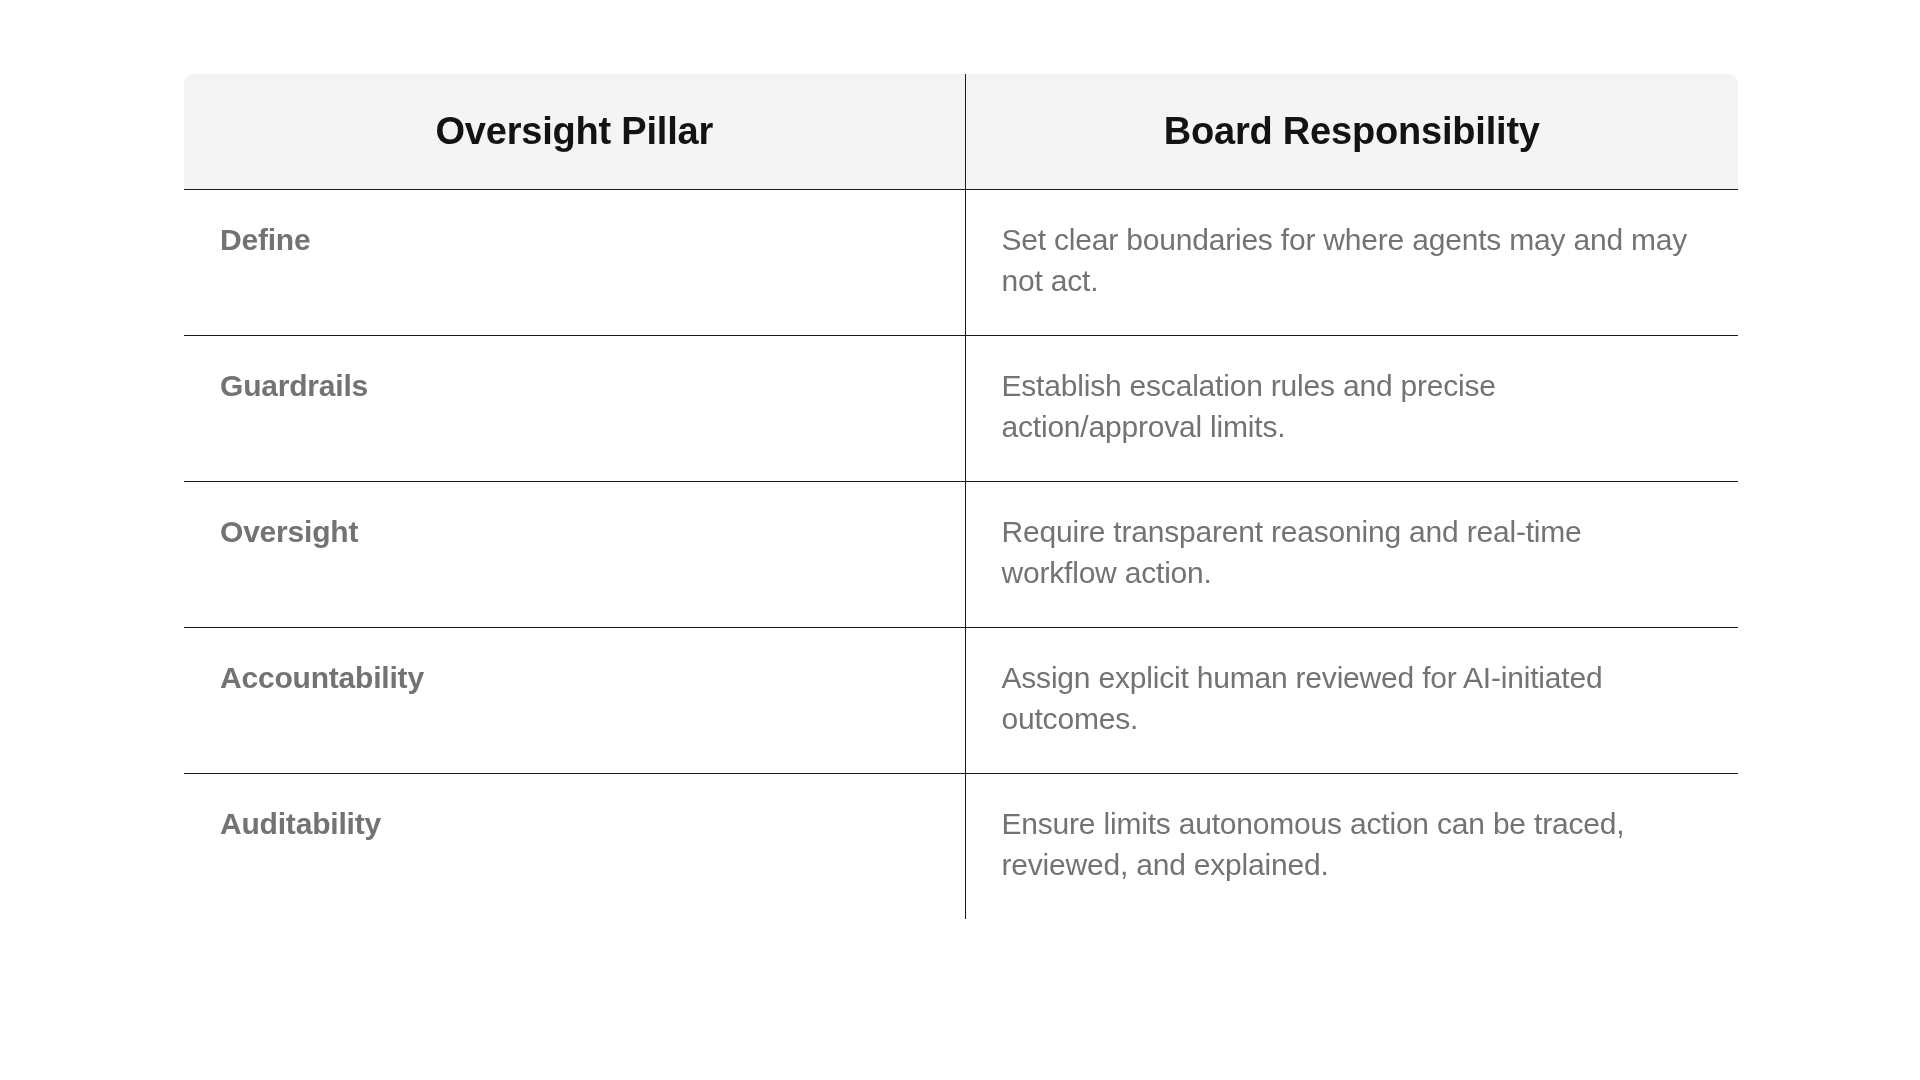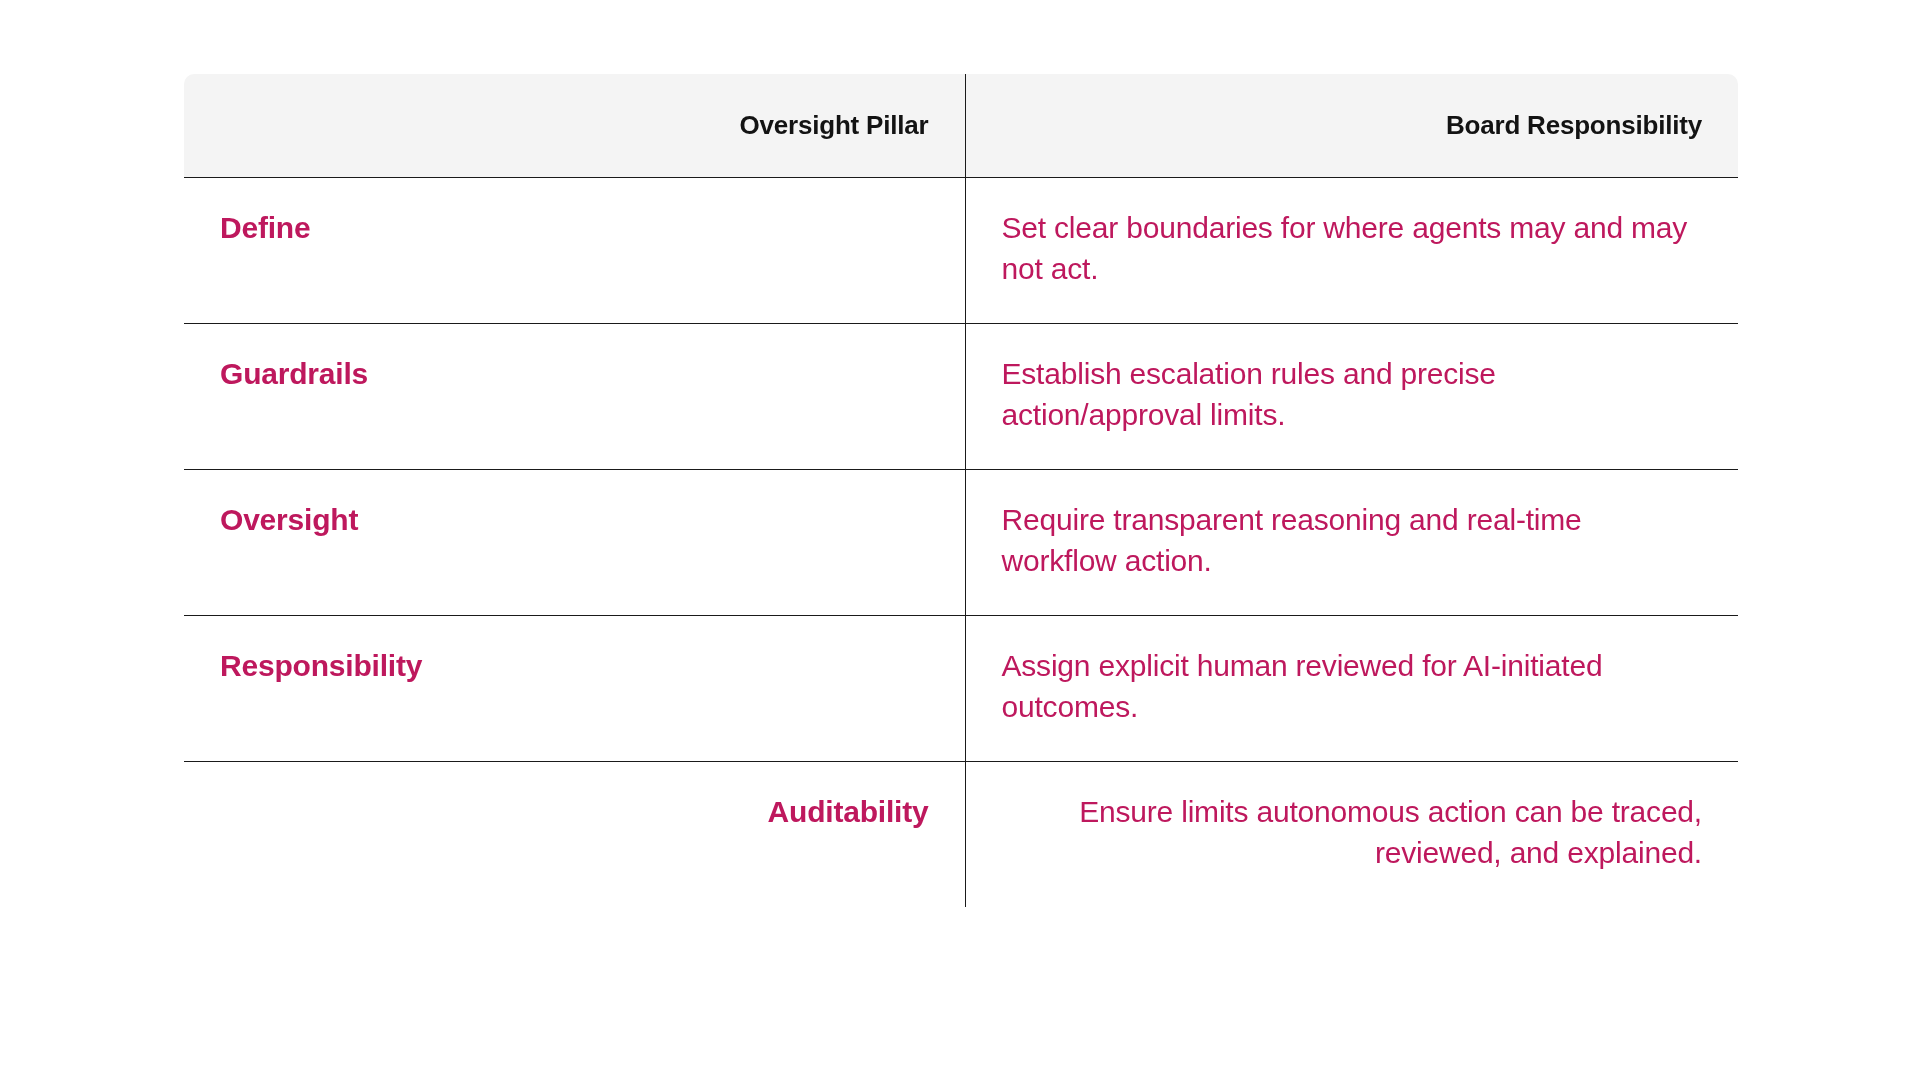--- a/index.html
+++ b/index.html
@@ -41,50 +41,50 @@
     border: 1.5px solid #1a1a1a;
     vertical-align: top;
     box-sizing: border-box;
   }
 
   col.col-pillar { width: 782px; }
   col.col-resp { width: 774px; }
 
   thead th {
     background: #f4f4f4;
-    text-align: right;
+    text-align: center;
     padding: 36px 36px 36px 36px;
-    font-size: 26px;
+    font-size: 38px;
     font-weight: bold;
     color: #131313;
     letter-spacing: -0.2px;
   }
 
   tbody td {
     padding: 30px 36px 34px 36px;
     font-size: 30px;
-    color: #be185d;
+    color: #737373;
     line-height: 1.35;
     letter-spacing: -0.2px;
   }
 
   tbody td.pillar {
     font-weight: bold;
   }
 
   tbody td.responsibility {
     font-weight: normal;
     margin-top: 8px;
   }
 
   tbody tr.row-define td { height: 136px; }
   tbody tr.row-guardrails td { height: 134px; }
   tbody tr.row-visibility td { height: 134px; }
   tbody tr.row-accountability td { height: 134px; }
-  tbody tr.row-auditability td { height: 136px; text-align: right; }
+  tbody tr.row-auditability td { height: 136px; }
 
   
   table.pillar-table {
     border-radius: 12px;
   }
   thead tr th:first-child { border-top-left-radius: 10px; }
   thead tr th:last-child { border-top-right-radius: 10px; }
   tbody tr:last-child td:first-child { border-bottom-left-radius: 10px; }
   tbody tr:last-child td:last-child { border-bottom-right-radius: 10px; }
 </style>
@@ -111,21 +111,21 @@
         </tr>
         <tr class="row-guardrails">
           <td class="pillar">Guardrails</td>
           <td class="responsibility">Establish escalation rules and precise action/approval limits.</td>
         </tr>
         <tr class="row-visibility">
           <td class="pillar">Oversight</td>
           <td class="responsibility">Require transparent reasoning and real-time workflow action.</td>
         </tr>
         <tr class="row-accountability">
-          <td class="pillar">Responsibility</td>
+          <td class="pillar">Accountability</td>
           <td class="responsibility">Assign explicit human reviewed for AI-initiated outcomes.</td>
         </tr>
         <tr class="row-auditability">
           <td class="pillar">Auditability</td>
           <td class="responsibility">Ensure limits autonomous action can be traced, reviewed, and explained.</td>
         </tr>
       </tbody>
     </table>
   </div>
 </div>

